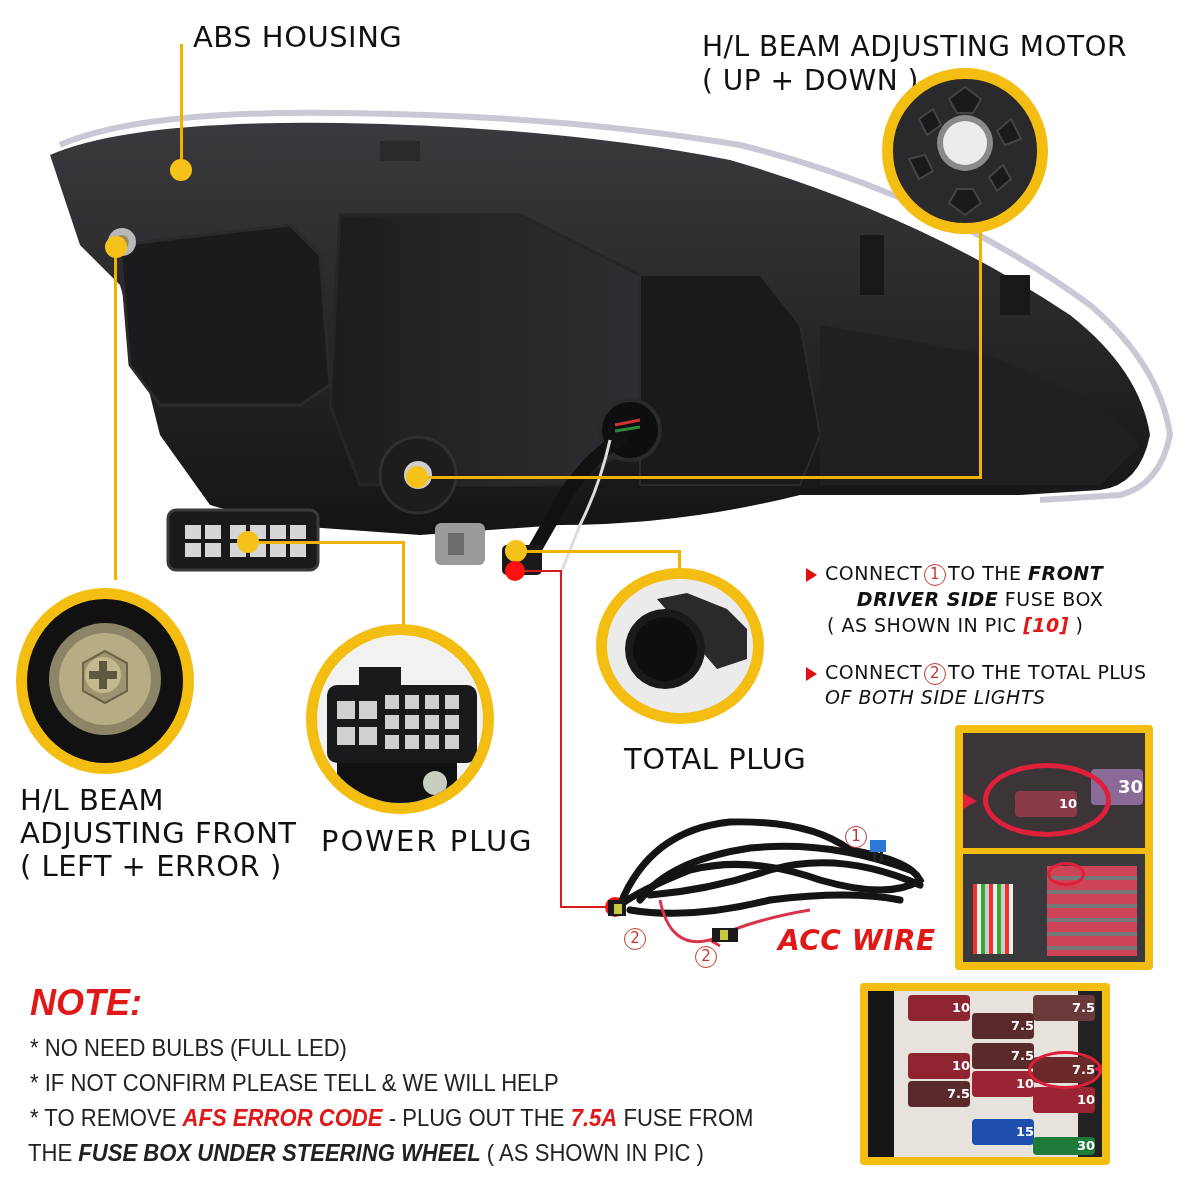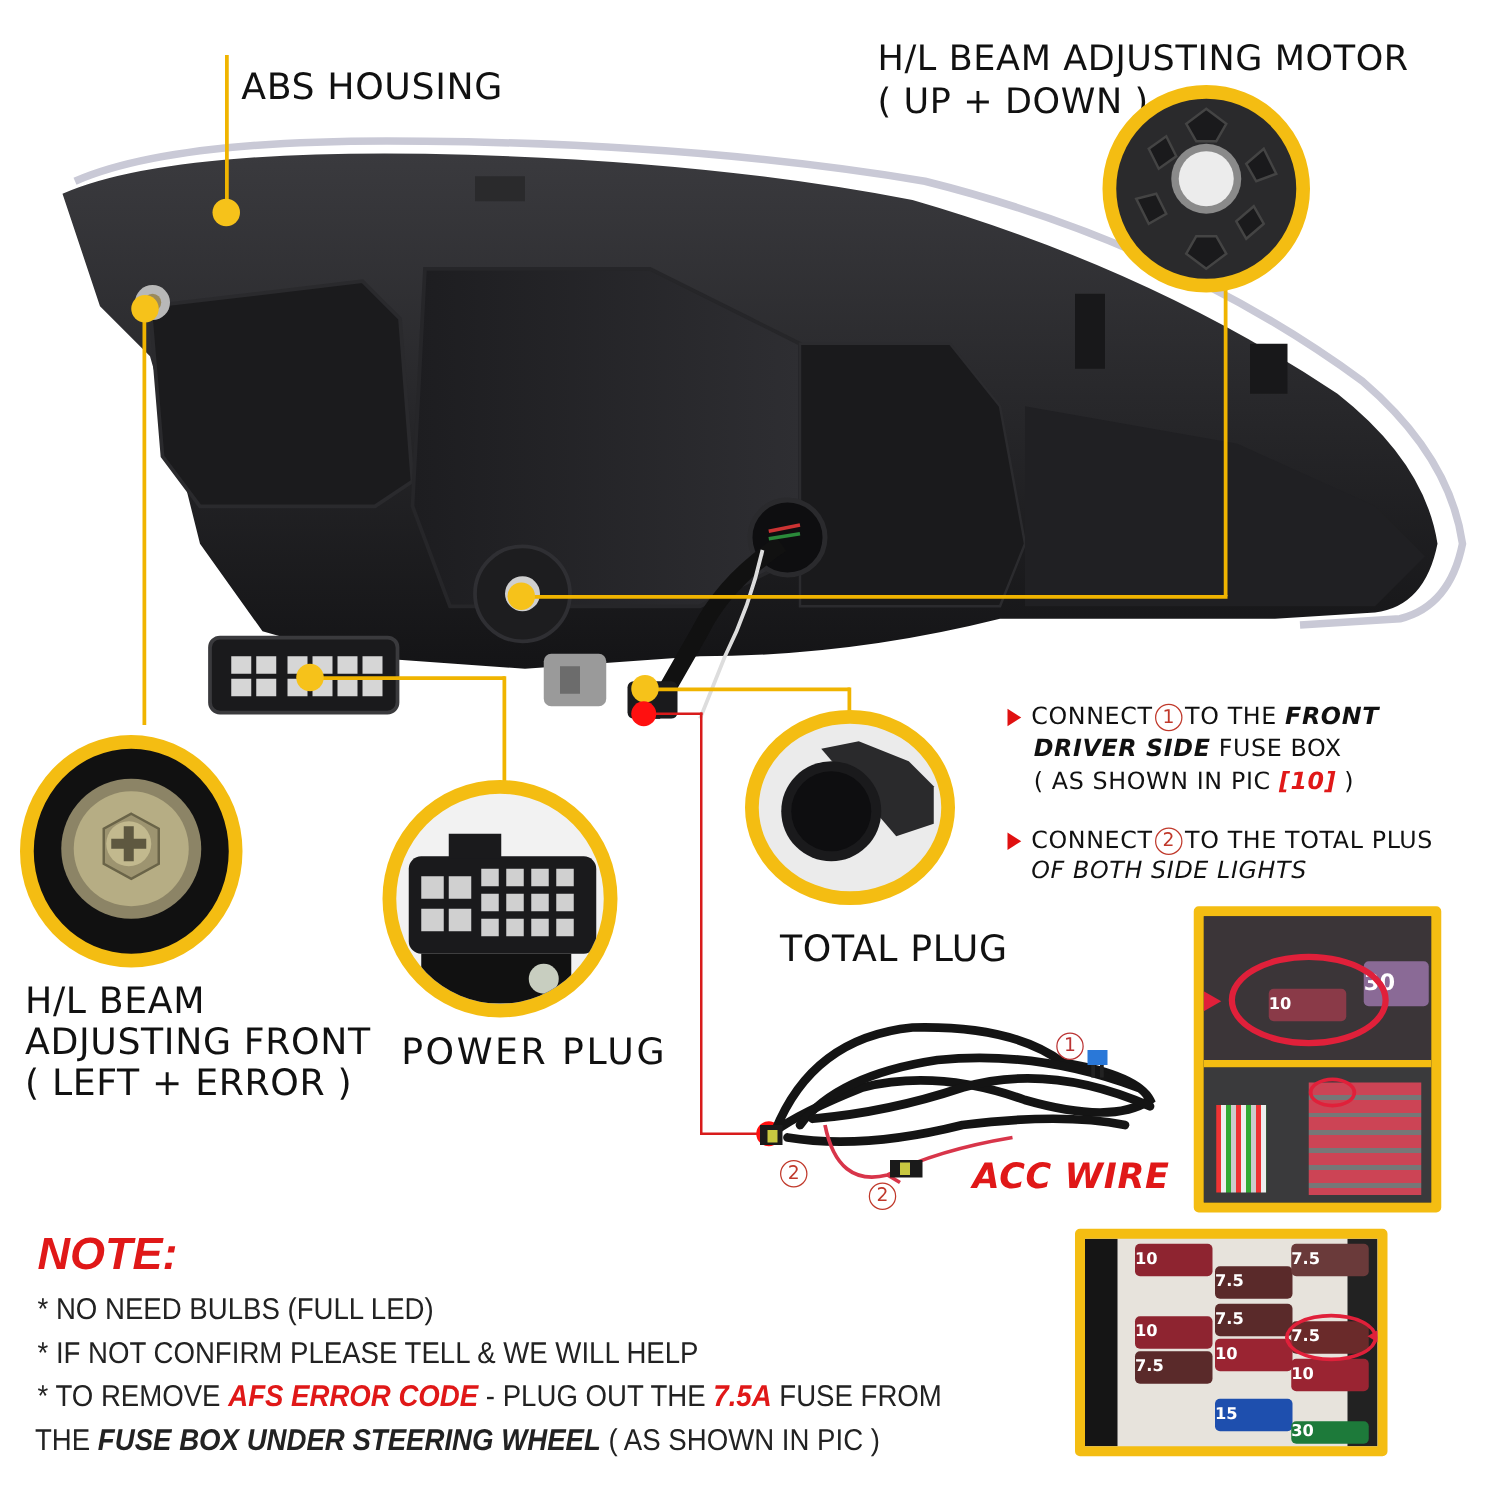--- a/index.html
+++ b/index.html
@@ -11,21 +11,21 @@
   .red-line { position: absolute; background: #d81b1b; }
   .dot { position: absolute; width: 22px; height: 22px; border-radius: 50%; background: #f6c21a; }
   .dot.red { background: #ff1010; }
   .bubble { position: absolute; border-radius: 50%; border: 11px solid #f4bd12; background: #111; overflow: hidden; }
   .frame { position: absolute; border: 8px solid #f4bd12; border-radius: 4px; background: #2a2a2a; overflow: hidden; }
   .circ-num { display:inline-block; width: 22px; height: 22px; border: 1.5px solid #c0392b; border-radius: 50%; color: #c0392b; font-size: 15px; line-height: 19px; text-align: center; font-family: "DejaVu Sans", sans-serif; vertical-align: middle; }
   .tri { display:inline-block; width:0; height:0; border-top:7px solid transparent; border-bottom:7px solid transparent; border-left:11px solid #e01010; margin-right: 8px; vertical-align: middle; }
   .red { color: #e01818; }
   .bi { font-weight: bold; font-style: italic; }
   .note-line { font-family: "Liberation Sans", sans-serif; font-size: 24px; color: #222; margin-bottom: 7px; transform: scaleX(0.92); transform-origin: left; white-space: nowrap; }
-  .fuse { position:absolute; width: 62px; height: 26px; border-radius: 4px; color: #fff; font-size: 13px; font-weight: bold; text-align:left; line-height: 26px; font-family: "DejaVu Sans", sans-serif; }
+  .fuse { position:absolute; width: 62px; height: 26px; border-radius: 4px; color: #fff; font-size: 13px; font-weight: bold; text-align:right; line-height: 26px; font-family: "DejaVu Sans", sans-serif; }
 </style>
 </head>
 <body>
 
 <div class="abs" style="left:40px; top:105px; width:1160px; height:470px;">
   <svg width="1160" height="470" viewBox="0 0 1160 470">
     <defs>
       <linearGradient id="g1" x1="0" y1="0" x2="0" y2="1">
         <stop offset="0" stop-color="#3a3a3e"></stop>
         <stop offset="1" stop-color="#141416"></stop>
@@ -105,21 +105,21 @@
 <div class="callout-line" style="left:520px; top:550px; width:160px; height:3px;"></div>
 <div class="callout-line" style="left:678px; top:550px; width:3px; height:22px;"></div>
 <div class="dot" style="left:505px; top:540px;"></div>
 
 <div class="red-line" style="left:520px; top:570px; width:42px; height:2px;"></div>
 <div class="red-line" style="left:560px; top:570px; width:2px; height:338px;"></div>
 <div class="red-line" style="left:560px; top:906px; width:52px; height:2px;"></div>
 <div class="dot red" style="left:505px; top:561px; width:20px; height:20px;"></div>
 <div class="dot red" style="left:605px; top:897px; width:20px; height:20px;"></div>
 
-<div class="abs label" style="left:193px; top:52px; font-size:29px;">ABS HOUSING</div>
+<div class="abs label" style="left:193px; top:20px; font-size:29px;">ABS HOUSING</div>
 
 <div class="abs label" style="left:702px; top:30px; font-size:28px;">
   <div>H/L BEAM ADJUSTING MOTOR</div>
   <div>( UP + DOWN )</div>
 </div>
 
 <div class="abs label" style="left:20px; top:784px; font-size:29px; line-height:33px;">
   <div>H/L BEAM</div>
   <div>ADJUSTING FRONT</div>
   <div>( LEFT + ERROR )</div>
@@ -128,21 +128,21 @@
 <div class="abs label" style="left:321px; top:824px; font-size:29px; line-height:34px; letter-spacing:2px;">
   <div>POWER PLUG</div>
 </div>
 
 <div class="abs label" style="left:600px; top:742px; font-size:29px;margin-left:24px;">TOTAL PLUG</div>
 
 <div class="abs label red" style="left:778px; top:924px; font-size:28px; font-weight:bold; font-style:italic; color:#e01818;">ACC WIRE</div>
 
 <div class="abs label" style="left:806px; top:560px; font-size:19px; line-height:26px;">
   <div><span class="tri"></span><span>CONNECT</span><span class="circ-num" style="margin:0 2px;">1</span><span>TO THE </span><span class="bi">FRONT</span></div>
-  <div style="padding-left:21px;"><span class="bi">DRIVER SIDE</span><span> FUSE BOX</span></div>
+  <div style="padding-left:21px;text-align:right;"><span class="bi">DRIVER SIDE</span><span> FUSE BOX</span></div>
   <div style="padding-left:21px;"><span>( AS SHOWN IN PIC </span><span class="bi red">[10]</span><span> )</span></div>
 </div>
 
 <div class="abs label" style="left:806px; top:660px; font-size:19px; line-height:24px;">
   <div><span class="tri"></span><span>CONNECT</span><span class="circ-num" style="margin:0 2px;">2</span><span>TO THE TOTAL PLUS</span></div>
   <div style="padding-left:19px;font-style:italic;">OF BOTH SIDE LIGHTS</div>
 </div>
 
 <div class="bubble" style="left:882px; top:68px; width:166px; height:166px; background:#2a2a2c;">
   <svg width="144" height="144" viewBox="0 0 144 144">

